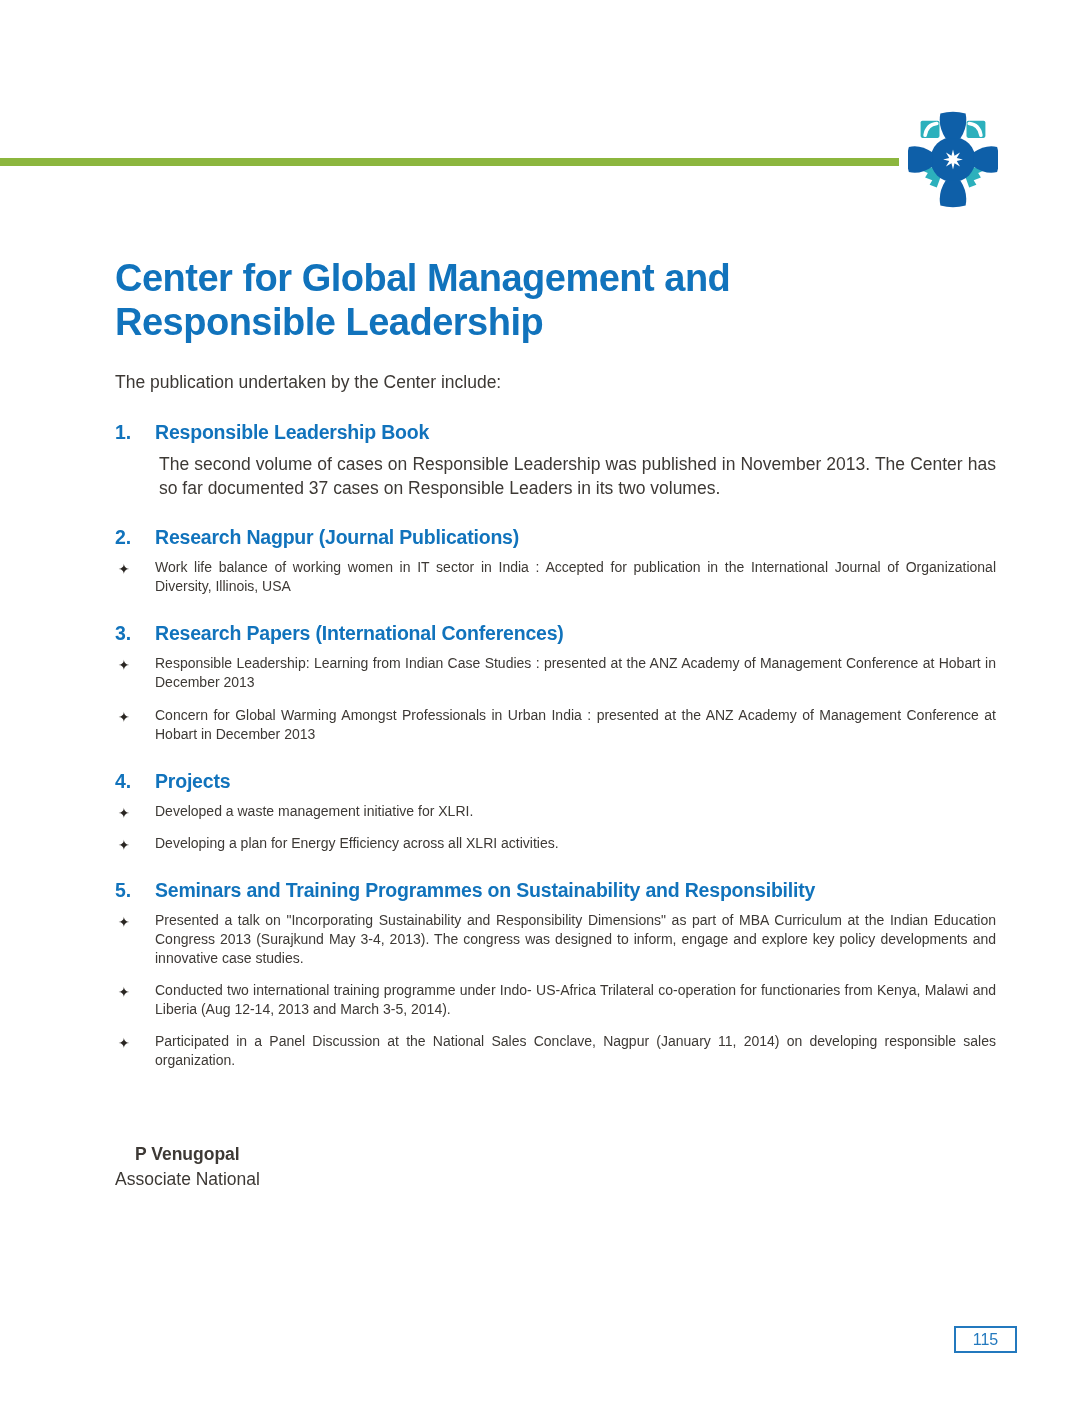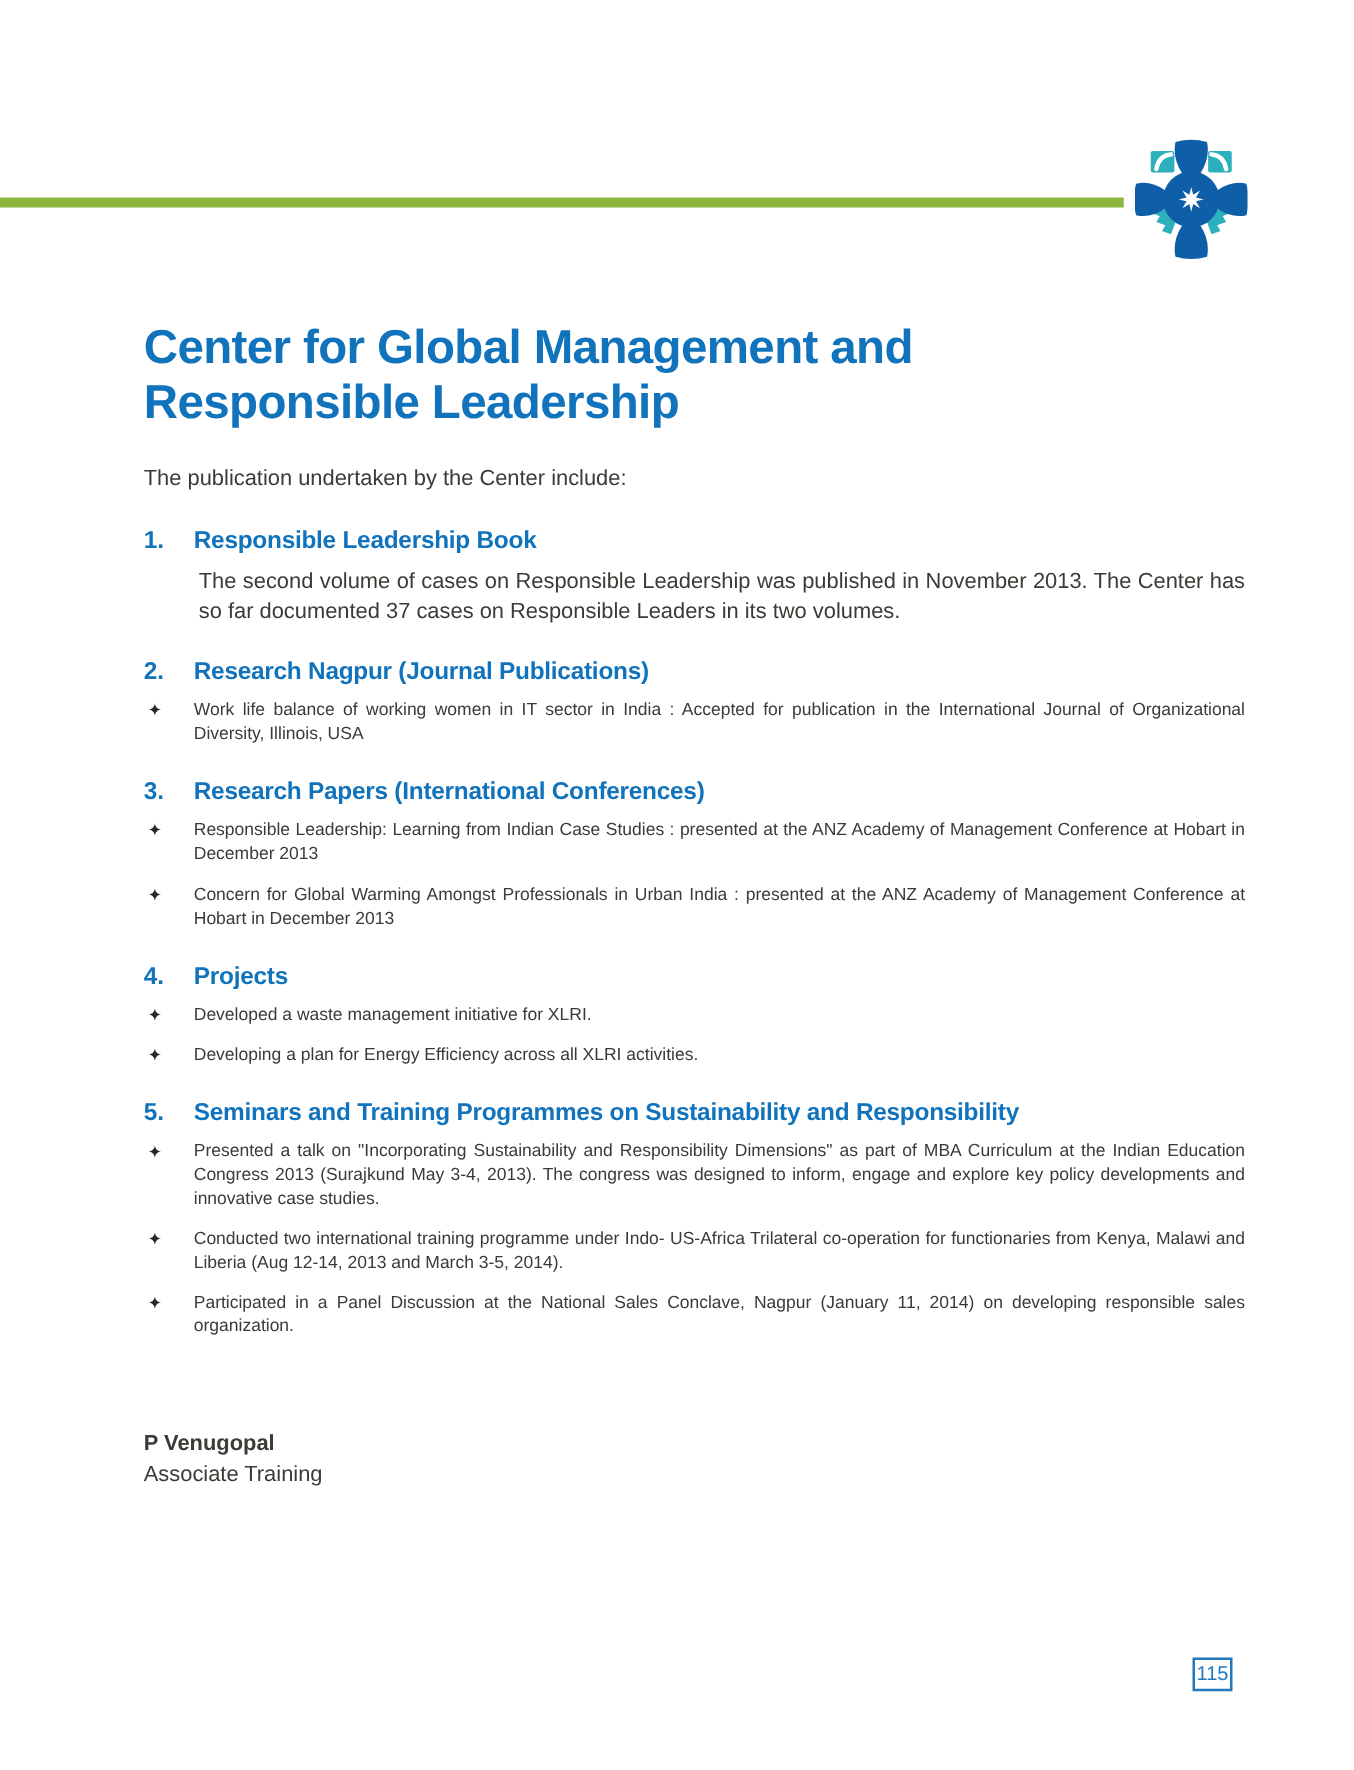--- a/index.html
+++ b/index.html
@@ -61,23 +61,23 @@
     padding-left:3px;
     font-family:"DejaVu Sans",sans-serif;
     color:#2A2622;
   }
   .bullet-text{
     margin:0;flex:1;font-size:14px;line-height:1.36;text-align:justify;
   }
   .signature{
     margin-top:72px;font-size:17.5px;line-height:1.42;
   }
-  .sig-name{font-weight:bold;}
+  .sig-name{font-weight:bold;margin-left:20px;}
   .page-number{
-    position:absolute;left:954px;top:1326px;width:32px;height:27px;
+    position:absolute;left:954px;top:1326px;width:63px;height:27px;
     border:2px solid #2379BE;color:#2379BE;
     display:flex;align-items:center;justify-content:center;
     font-size:16px;
   }
 </style>
 </head>
 <body style="--accent-blue: #1173BC; --accent-green: #8CB63E; --body-text: #3D3935; --logo-blue: #0E5FA8; --logo-teal: #2CB0BC; --page-number-blue: #2379BE;">
 
 <div class="green-rule"></div>
 
@@ -171,17 +171,17 @@
         </div>
         <div class="bullet-item">
           <span class="bullet">✦</span>
           <p class="bullet-text">Participated in a Panel Discussion at the National Sales Conclave, Nagpur (January 11, 2014) on developing responsible sales organization.</p>
         </div>
       </section>
     </div>
 
   <div class="signature">
     <div class="sig-name">P Venugopal</div>
-    <div>Associate Training</div>
+    <div>Associate National</div>
   </div>
 </div>
 
 <div class="page-number">115</div>
 
 </body></html>

